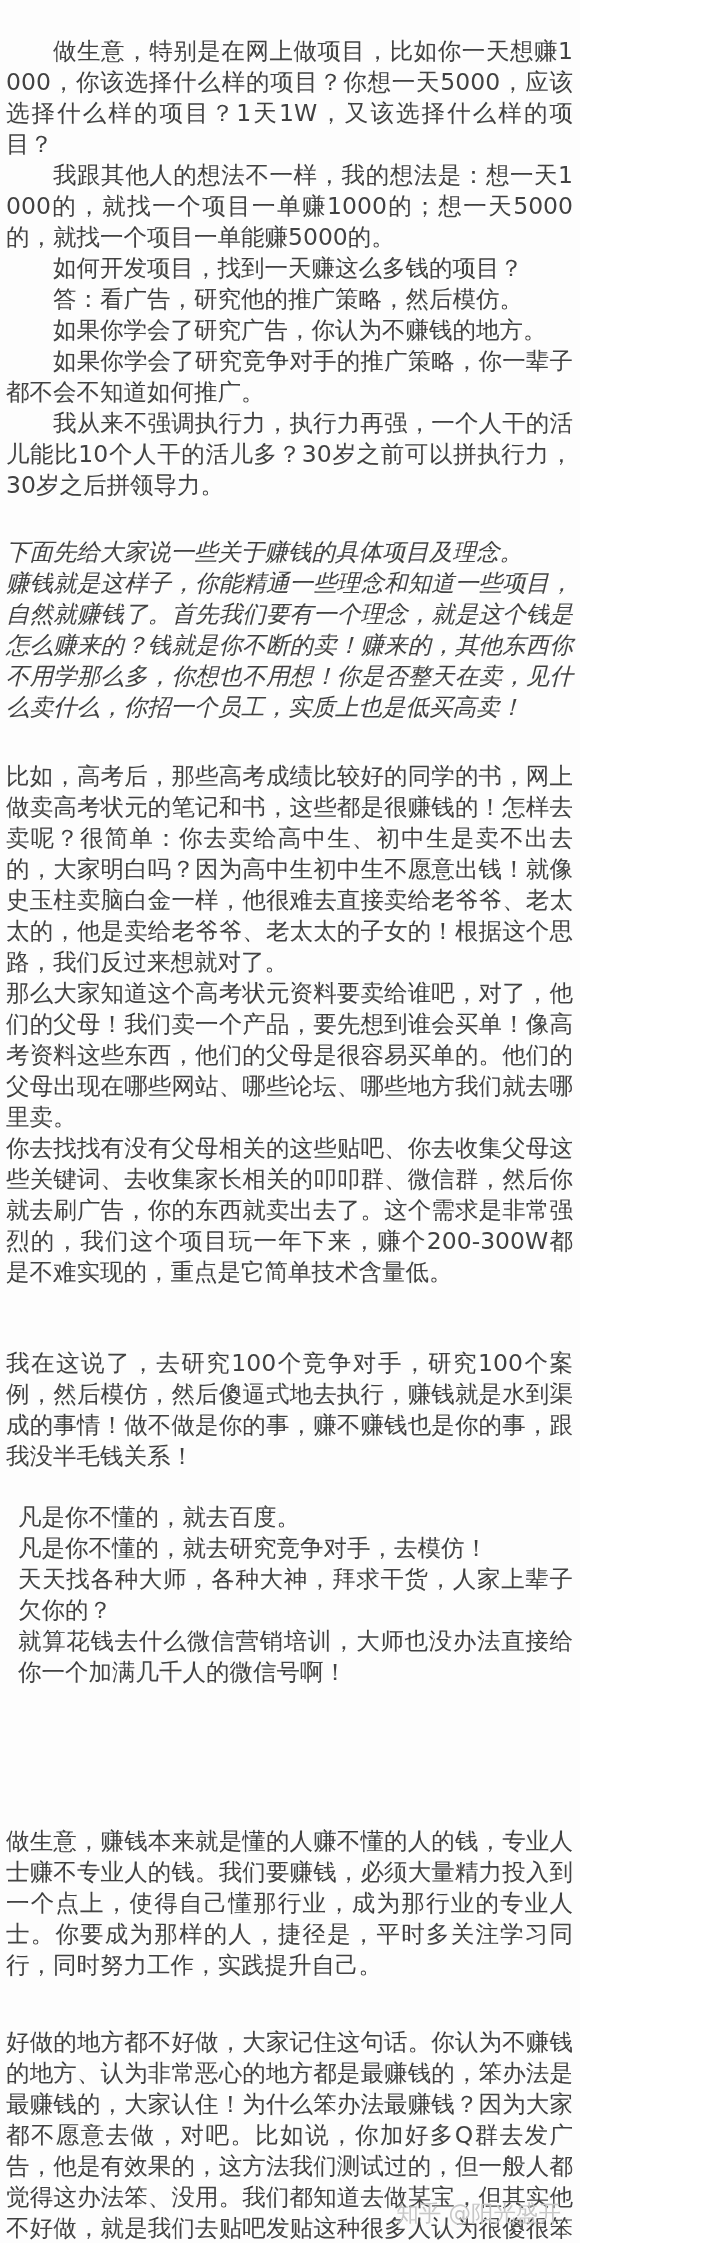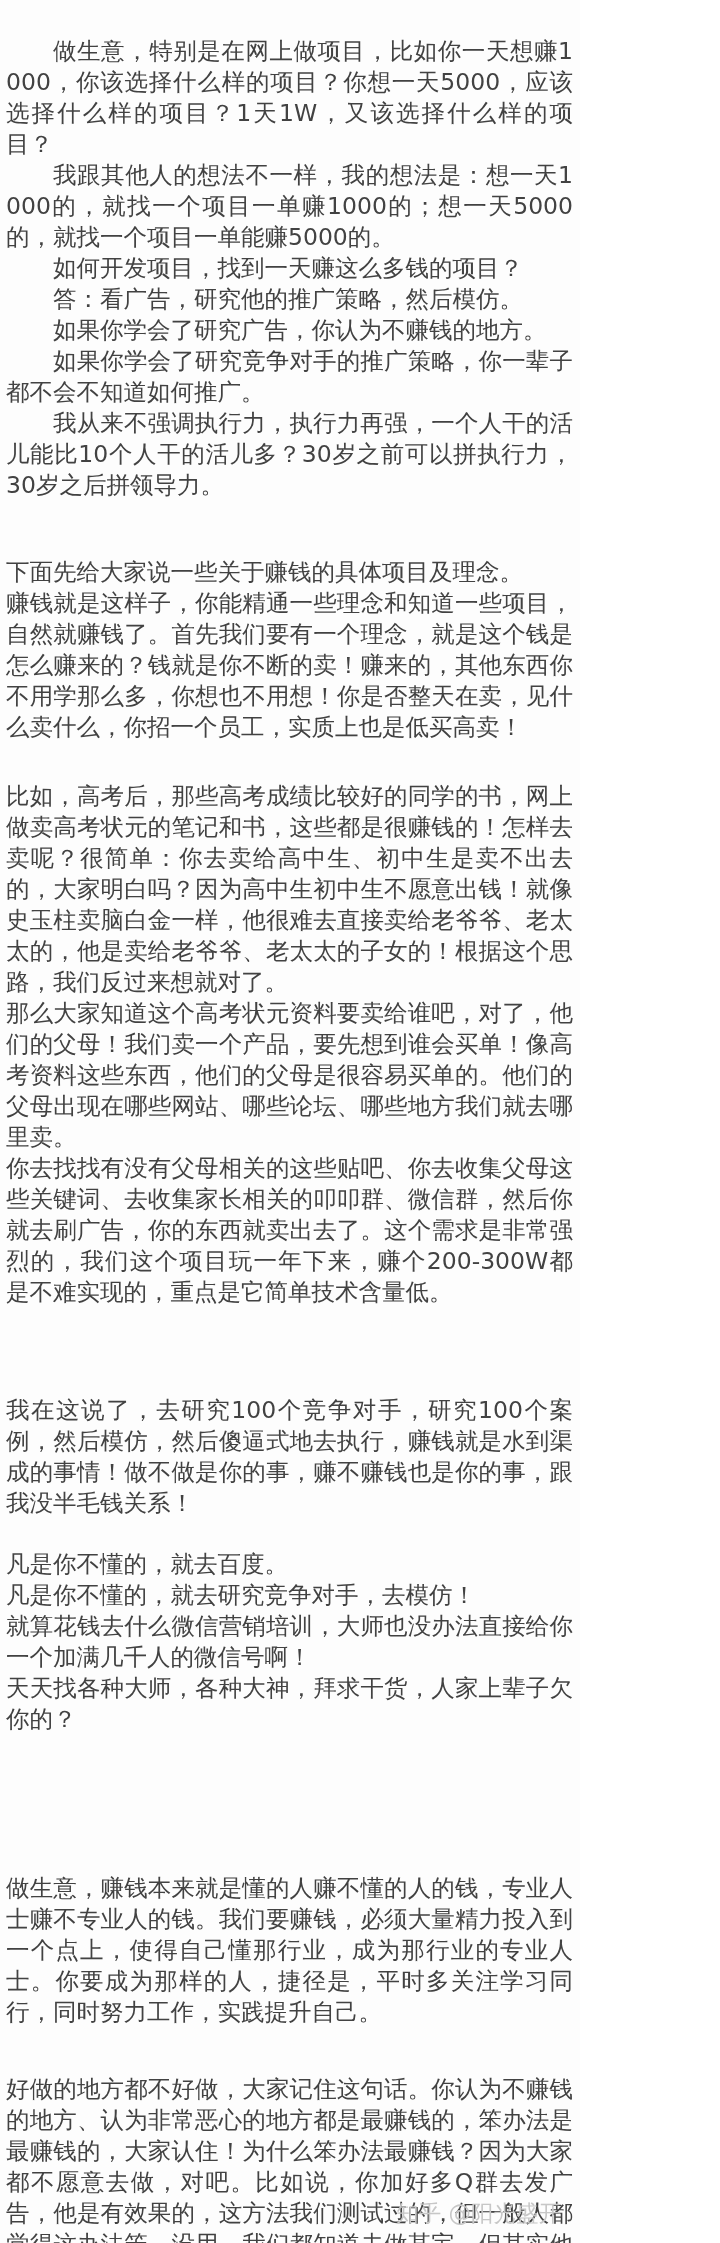--- a/index.html
+++ b/index.html
@@ -22,24 +22,24 @@
   .article {
     padding: 36px 7px 0 6px;
   }
   .article p {
     margin: 0;
     word-break: break-all;
   }
   
   .sec-a p { text-indent: 2em; }
   
-  .sec-b { margin-top: 56px; }
+  .sec-b { margin-top: 36px; font-style: italic; }
   .sec-c { margin-top: 38px; }
-  .sec-d { margin-top: 87px; }
-  .sec-e { margin-top: 30px; }
+  .sec-d { margin-top: 60px; }
+  .sec-e { margin-top: 30px; margin-left: 12px; }
   .sec-f { margin-top: 138px; }
   .sec-g { margin-top: 46px; }
   .watermark {
     position: absolute;
     top: 2199px;
     right: 19px;
     color: #c7c7c7;
     font-size: 22.5px;
     line-height: 28px;
     text-indent: 0;
@@ -72,22 +72,22 @@
       <p>你去找找有没有父母相关的这些贴吧、你去收集父母这些关键词、去收集家长相关的叩叩群、微信群，然后你就去刷广告，你的东西就卖出去了。这个需求是非常强烈的，我们这个项目玩一年下来，赚个200-300W都是不难实现的，重点是它简单技术含量低。</p>
     </section>
 
     <section class="sec-d">
       <p>我在这说了，去研究100个竞争对手，研究100个案例，然后模仿，然后傻逼式地去执行，赚钱就是水到渠成的事情！做不做是你的事，赚不赚钱也是你的事，跟我没半毛钱关系！</p>
     </section>
 
     <section class="sec-e">
       <p>凡是你不懂的，就去百度。</p>
       <p>凡是你不懂的，就去研究竞争对手，去模仿！</p>
+      <p>天天找各种大师，各种大神，拜求干货，人家上辈子欠你的？</p>
       <p>就算花钱去什么微信营销培训，大师也没办法直接给你一个加满几千人的微信号啊！</p>
-      <p>天天找各种大师，各种大神，拜求干货，人家上辈子欠你的？</p>
     </section>
 
     <section class="sec-f">
       <p>做生意，赚钱本来就是懂的人赚不懂的人的钱，专业人士赚不专业人的钱。我们要赚钱，必须大量精力投入到一个点上，使得自己懂那行业，成为那行业的专业人士。你要成为那样的人，捷径是，平时多关注学习同行，同时努力工作，实践提升自己。</p>
     </section>
 
     <section class="sec-g">
       <p>好做的地方都不好做，大家记住这句话。你认为不赚钱的地方、认为非常恶心的地方都是最赚钱的，笨办法是最赚钱的，大家认住！为什么笨办法最赚钱？因为大家都不愿意去做，对吧。比如说，你加好多Q群去发广告，他是有效果的，这方法我们测试过的，但一般人都觉得这办法笨、没用。我们都知道去做某宝，但其实他不好做，就是我们去贴吧发贴这种很多人认为很傻很笨的方法，反而这样能赚钱。你按照你的性子来，你的思想一般都是错误的！那些逆反人性的这样的方法，它反而能够走出一条路来！做什么行业都是这样，走到前面的吃肉，晚了就只能喝汤了，你的产品要打造出这种感觉，用户才会来抢占，就像微商常发的卡位战，就是营造一种气氛，让你心动，想去抢占机会，生怕错过1个亿。</p>
     </section>
 

